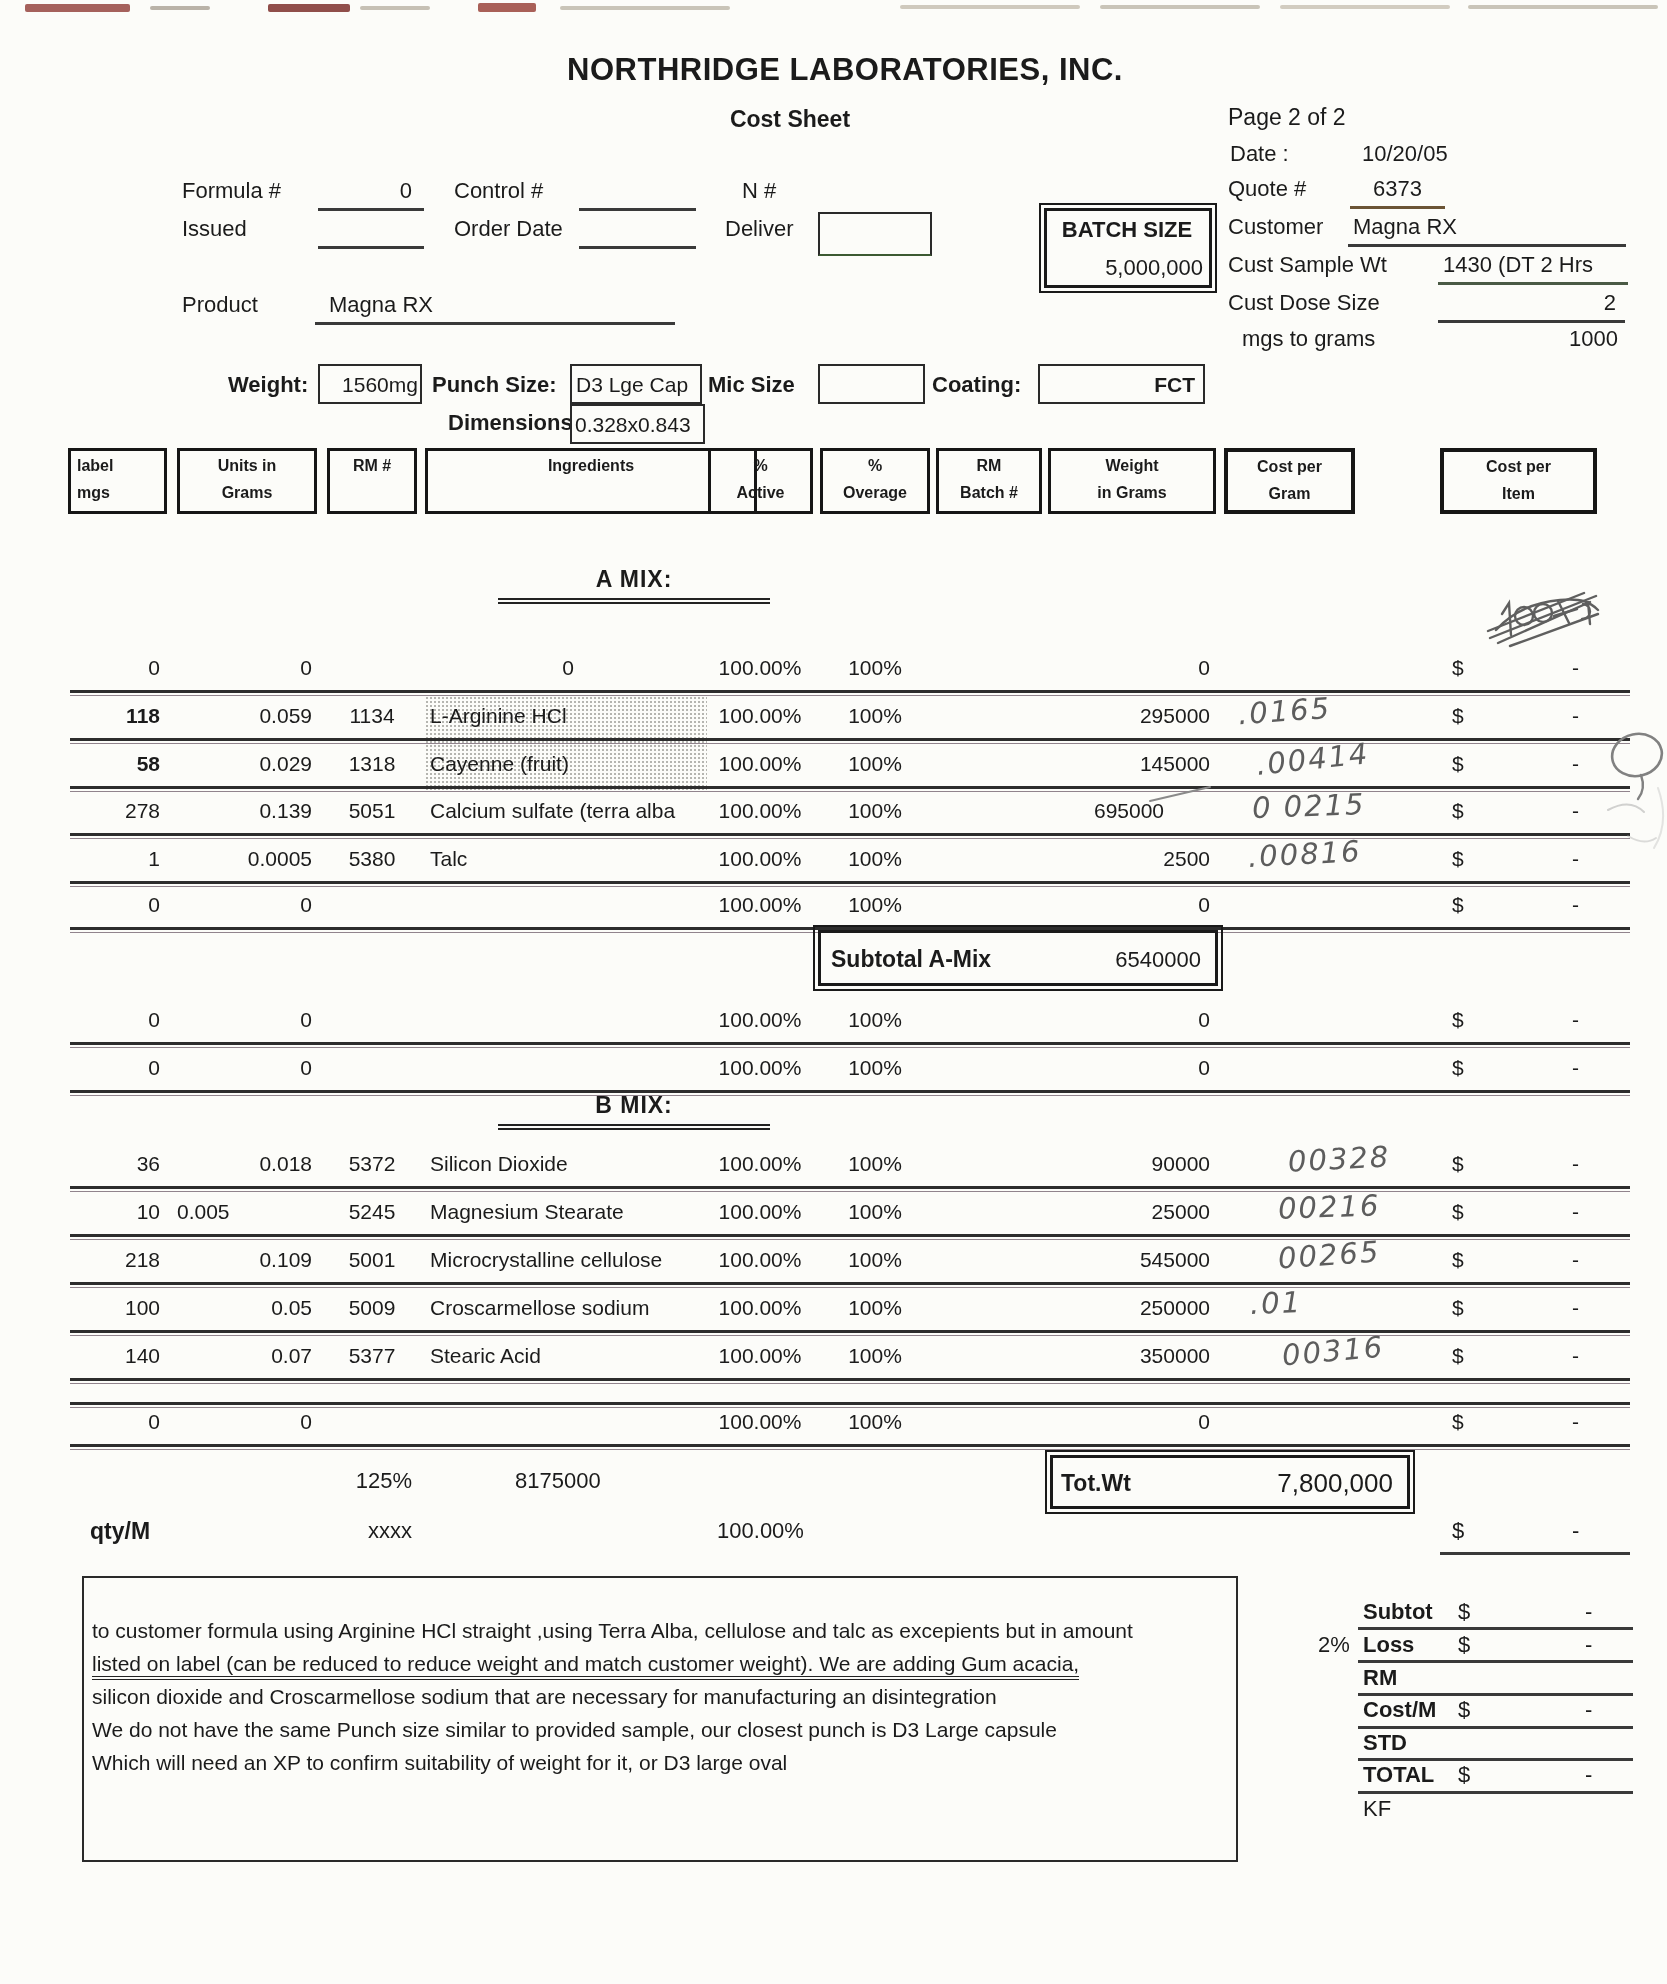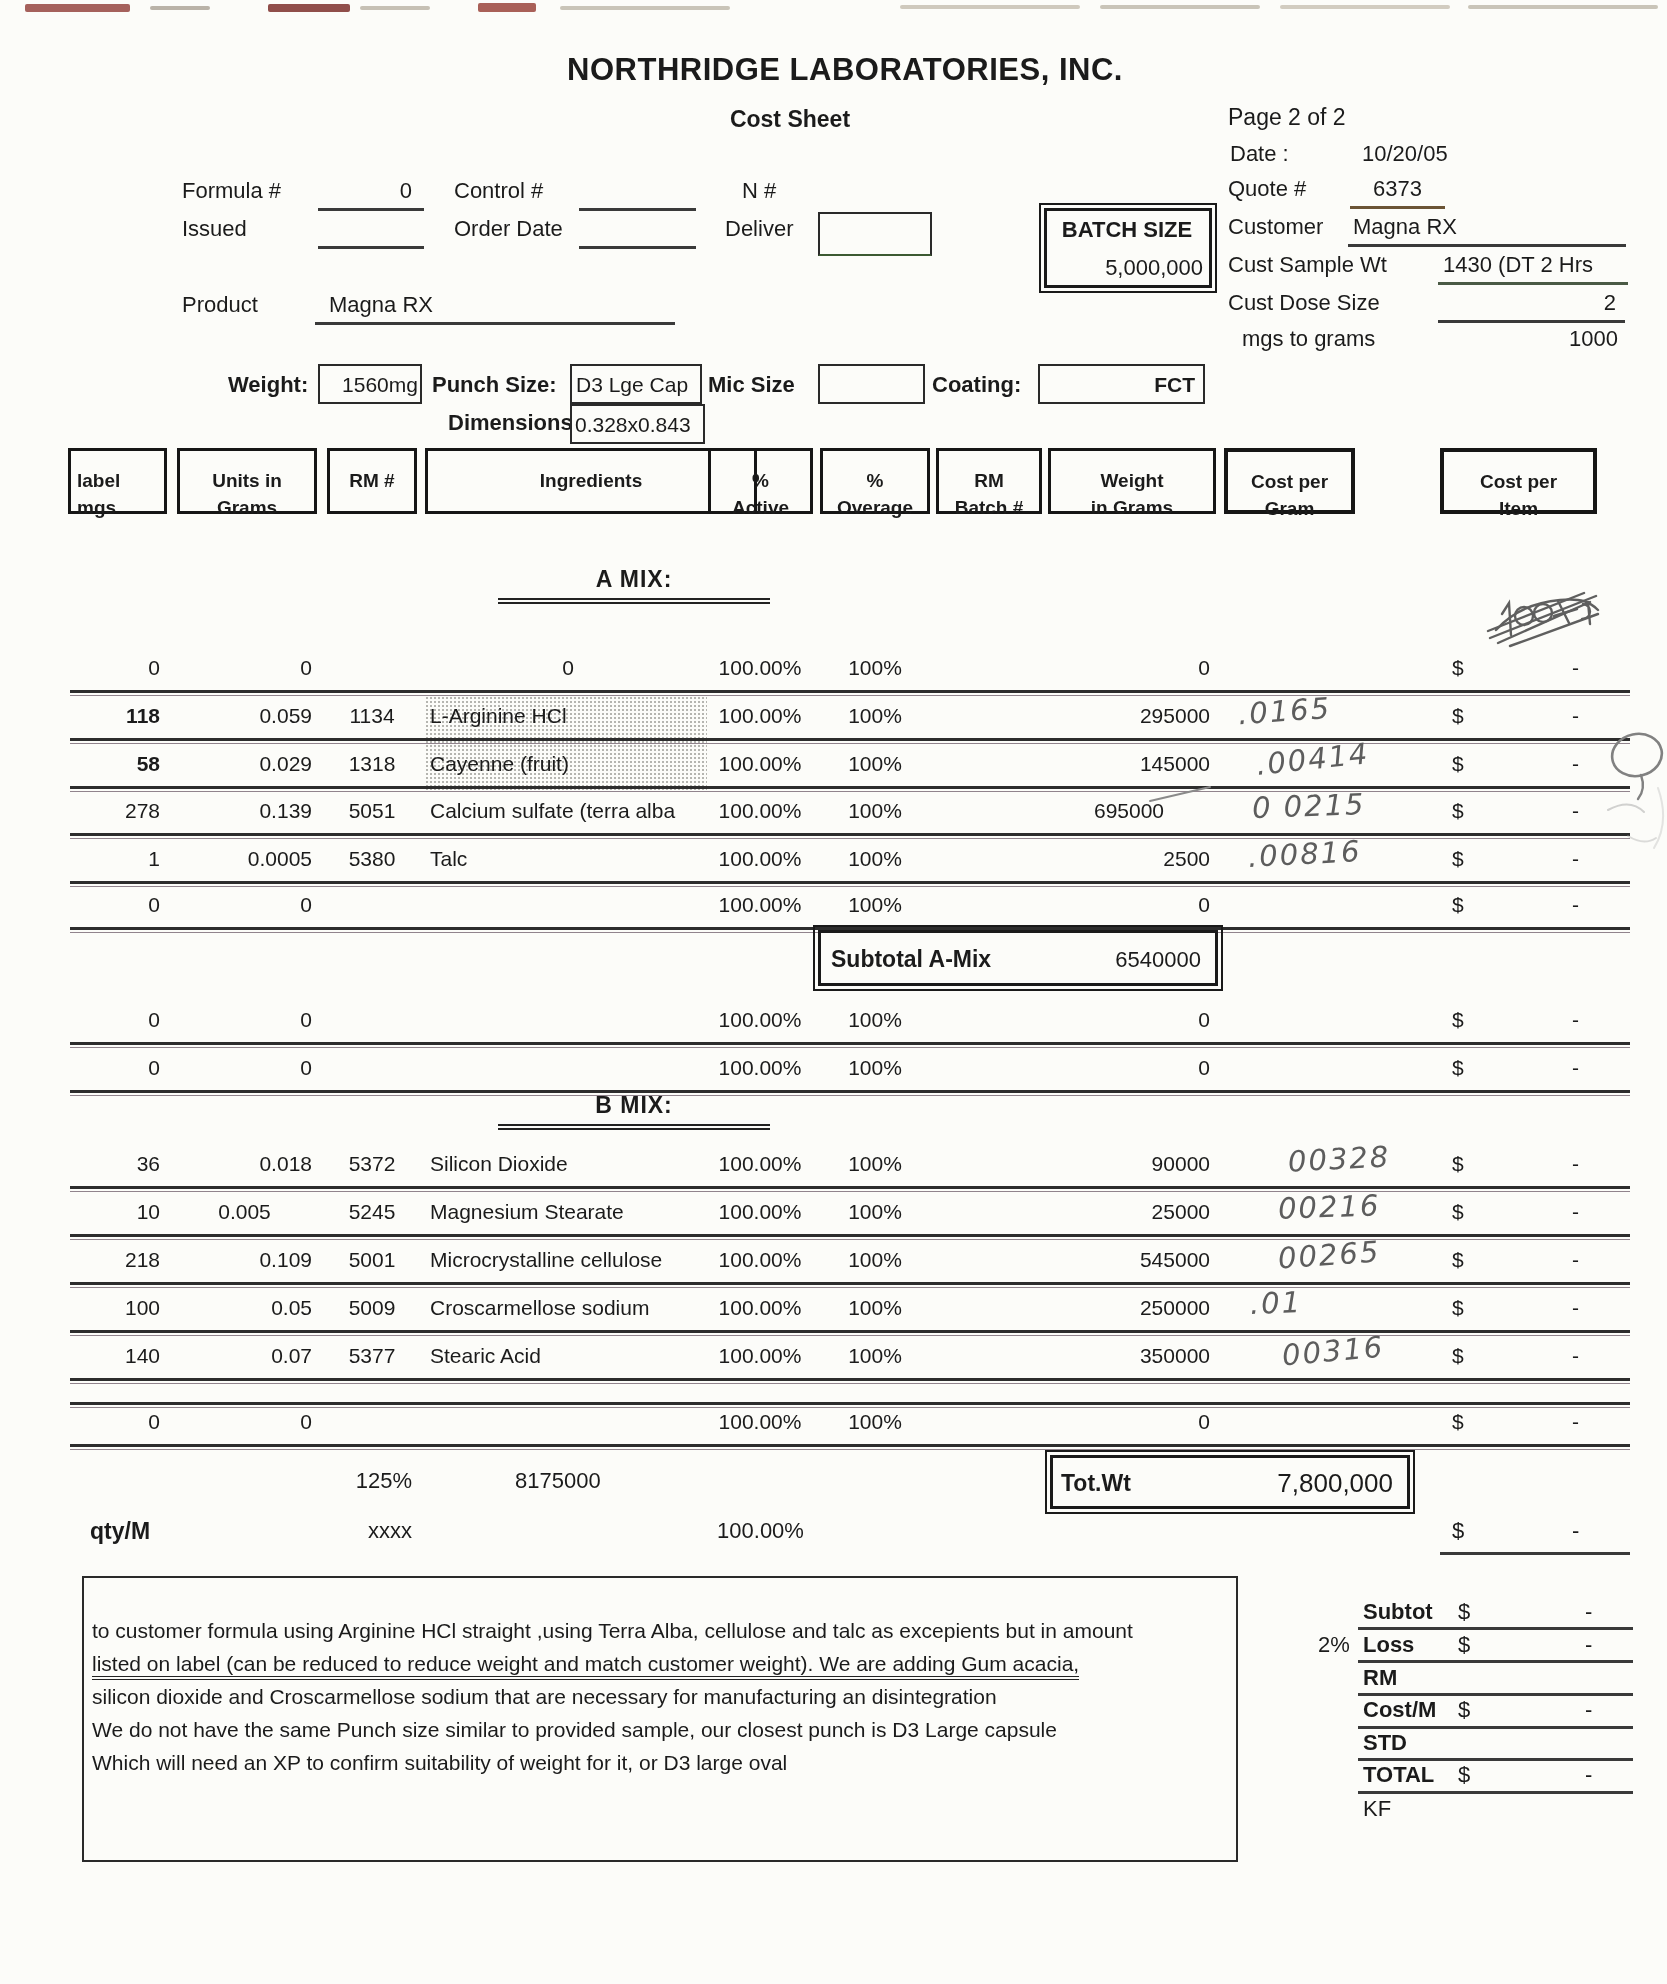--- a/index.html
+++ b/index.html
@@ -5,22 +5,22 @@
   html,body{margin:0;padding:0;background:#e8e8e6;}
   .page{position:relative;width:1667px;height:1984px;background:#fcfcf9;
         font-family:"Liberation Sans","DejaVu Sans",sans-serif;color:#1b1b1b;overflow:hidden;}
   .abs{position:absolute;white-space:nowrap;}
   .b{font-weight:bold;}
   .fs21{font-size:21px;} .fs22{font-size:22px;} .fs23{font-size:23px;}
   .title{font-size:31px;font-weight:bold;letter-spacing:.5px;}
   .box{position:absolute;border:2.5px solid #2a2a2a;box-sizing:border-box;}
   .dblbox{position:absolute;border:3px solid #1a1a1a;outline:2px solid #1a1a1a;outline-offset:3px;
           background:#fcfcf9;box-sizing:border-box;}
-  .h-box{position:absolute;border:3px solid #161616;font-weight:bold;font-size:19px;text-align:center;
-         white-space:pre-line;line-height:27px;padding-top:16px;box-sizing:border-box;}
+  .h-box{position:absolute;border:3px solid #161616;font-weight:bold;font-size:16px;text-align:center;
+         white-space:pre-line;line-height:27px;padding-top:1px;box-sizing:border-box;}
   .h-thick{border-width:4px;}
   .uline{position:absolute;height:2.5px;background:#3a3a3a;}
   .rule{position:absolute;left:70px;width:1560px;height:2.5px;background:#2d2d2d;}
   .rule::after{content:"";position:absolute;left:0;right:0;top:4.5px;height:1.5px;background:#6e5c68;opacity:.75;}
   .dblrule{position:absolute;height:2px;background:#222;}
   .dblrule::after{content:"";position:absolute;left:0;right:0;top:4px;height:2px;background:#222;}
   .cell{position:absolute;font-size:21px;white-space:nowrap;}
   .hand{font-family:"DejaVu Sans",sans-serif;font-style:italic;color:#5d5d5d;font-size:29px;
         letter-spacing:2px;white-space:nowrap;}
   .shade{position:absolute;background-image:radial-gradient(#b5b5b0 1px,transparent 1.2px);
@@ -235,21 +235,21 @@
         <span class="cell" style="left: 706px; width: 108px; text-align: center;">100.00%</span>
         <span class="cell" style="left: 820px; width: 110px; text-align: center;">100%</span>
         <span class="cell" style="left: 1048px; width: 162px; text-align: right;">90000</span>
         <span class="cell hand" style="left: 1288px; top: -10px; transform: rotate(-3deg);">00328</span>
         <span class="cell" style="left: 1452px;">$</span>
         <span class="cell" style="left: 1572px; width: 20px;">-</span>
       </div>
       <div class="rule" style="top: 1186px;"></div>
       <div style="position: absolute; left: 0px; top: 1200px; width: 100%; height: 36px; z-index: 2;">
         <span class="cell" style="left: 68px; width: 92px; text-align: right;">10</span>
-        <span class="cell" style="left: 177px; width: 135px; text-align: center;">0.005</span>
+        <span class="cell" style="left: 177px; width: 135px; text-align: left;">0.005</span>
         <span class="cell" style="left: 330px; width: 84px; text-align: center;">5245</span>
         <span class="cell" style="left: 430px;">Magnesium Stearate</span>
         <span class="cell" style="left: 706px; width: 108px; text-align: center;">100.00%</span>
         <span class="cell" style="left: 820px; width: 110px; text-align: center;">100%</span>
         <span class="cell" style="left: 1048px; width: 162px; text-align: right;">25000</span>
         <span class="cell hand" style="left: 1278px; top: -10px; transform: rotate(-2deg);">00216</span>
         <span class="cell" style="left: 1452px;">$</span>
         <span class="cell" style="left: 1572px; width: 20px;">-</span>
       </div>
       <div class="rule" style="top: 1234px;"></div>

